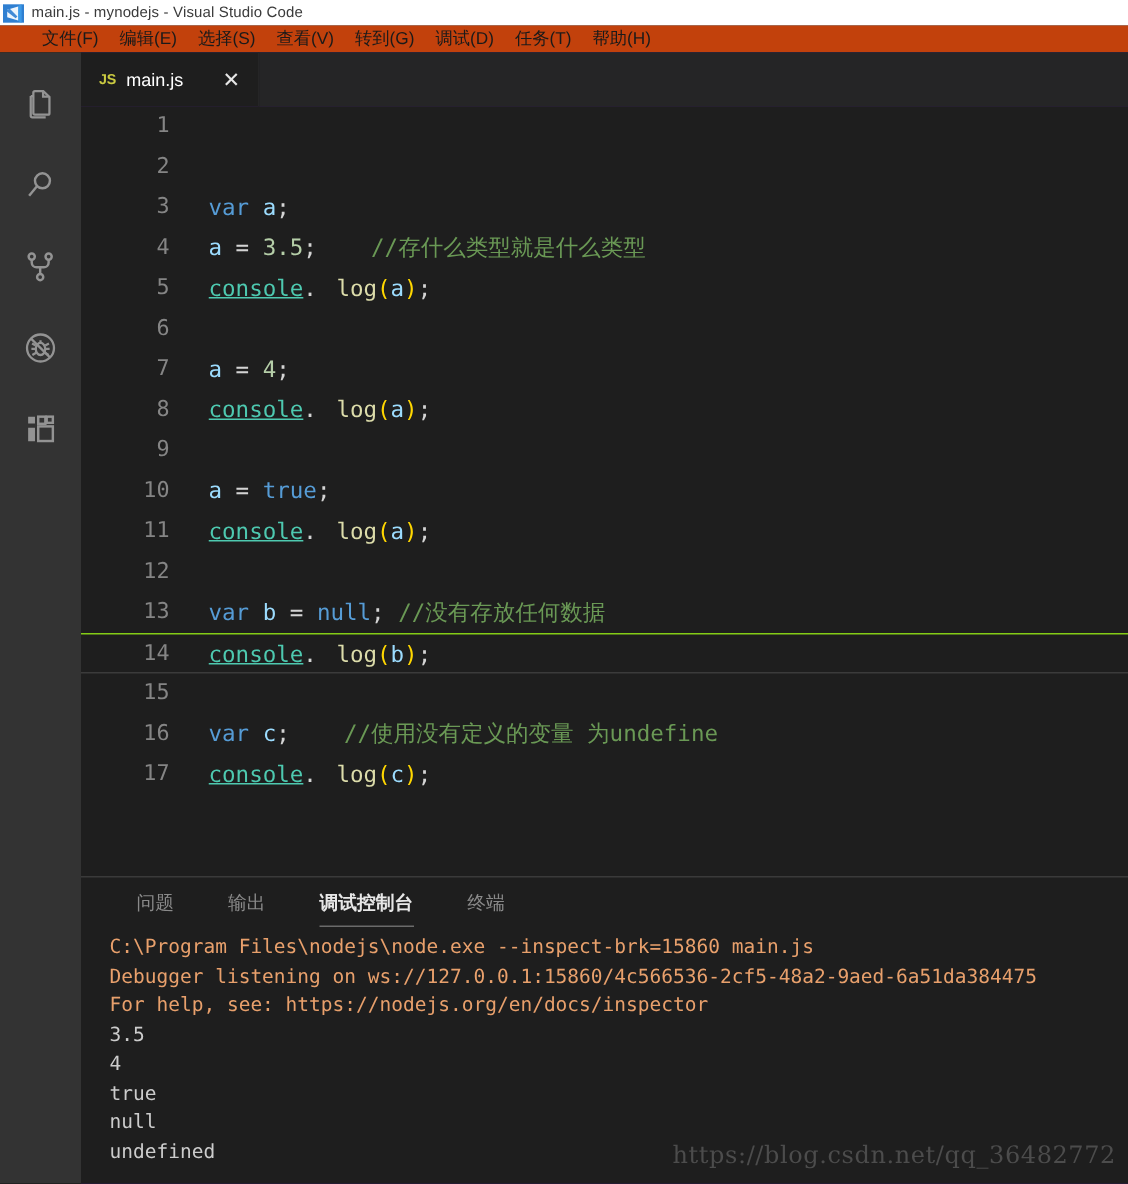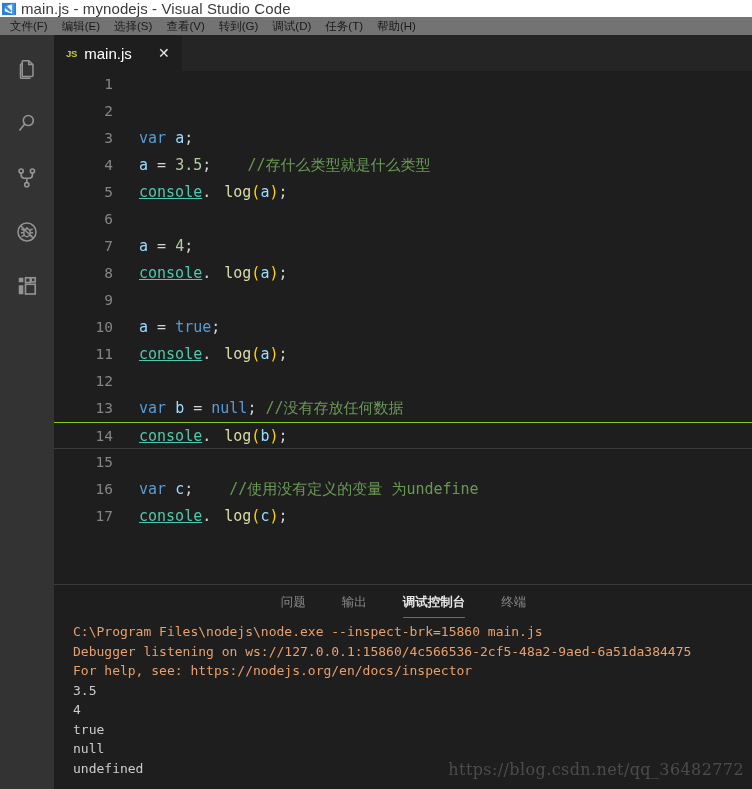--- a/index.html
+++ b/index.html
@@ -34,35 +34,35 @@
     box-sizing: border-box;
   }
   .vscode-logo {
     width: 14px;
     height: 14px;
     flex: 0 0 auto;
     margin-right: 5px;
     position: relative;
   }
   .titlebar-text {
-    font-size: 15px;
+    font-size: 10px;
     color: #3b3b3b;
     font-family: "Liberation Sans", sans-serif;
     white-space: nowrap;
     letter-spacing: 0.1px;
   }
 
   
   .menubar {
     height: 18px;
-    background: #737373;
+    background: #c2410c;
     display: flex;
     align-items: center;
     flex: 0 0 auto;
-    padding-left: 3px;
+    padding-left: 21px;
     box-sizing: border-box;
   }
   .menu-item {
     font-size: 11.5px;
     color: #1a1a1a;
     padding: 0 7px;
     white-space: nowrap;
     line-height: 18px;
     cursor: default;
     font-family: "Liberation Sans", sans-serif;
@@ -127,21 +127,21 @@
   }
   .tab-icon {
     font-size: 9.5px;
     font-weight: bold;
     color: #cbcb41;
     margin-right: 7px;
     font-family: "Liberation Sans", sans-serif;
     letter-spacing: -0.2px;
   }
   .tab-label {
-    font-size: 15px;
+    font-size: 12px;
     color: #ffffff;
     white-space: nowrap;
     font-family: "Liberation Sans", sans-serif;
   }
   .tab-close {
     margin-left: 24px;
     width: 16px;
     height: 16px;
     display: flex;
     align-items: center;
@@ -212,21 +212,20 @@
     flex-direction: column;
     min-height: 0;
   }
   .panel-tabs {
     height: 35px;
     flex: 0 0 35px;
     display: flex;
     align-items: center;
     padding-left: 37px;
     box-sizing: border-box;
-    justify-content: center;
   }
   .panel-tab {
     font-size: 12.5px;
     color: #8a8a8a;
     margin-right: 36px;
     cursor: pointer;
     position: relative;
     height: 35px;
     line-height: 35px;
     font-family: "Liberation Sans", sans-serif;

